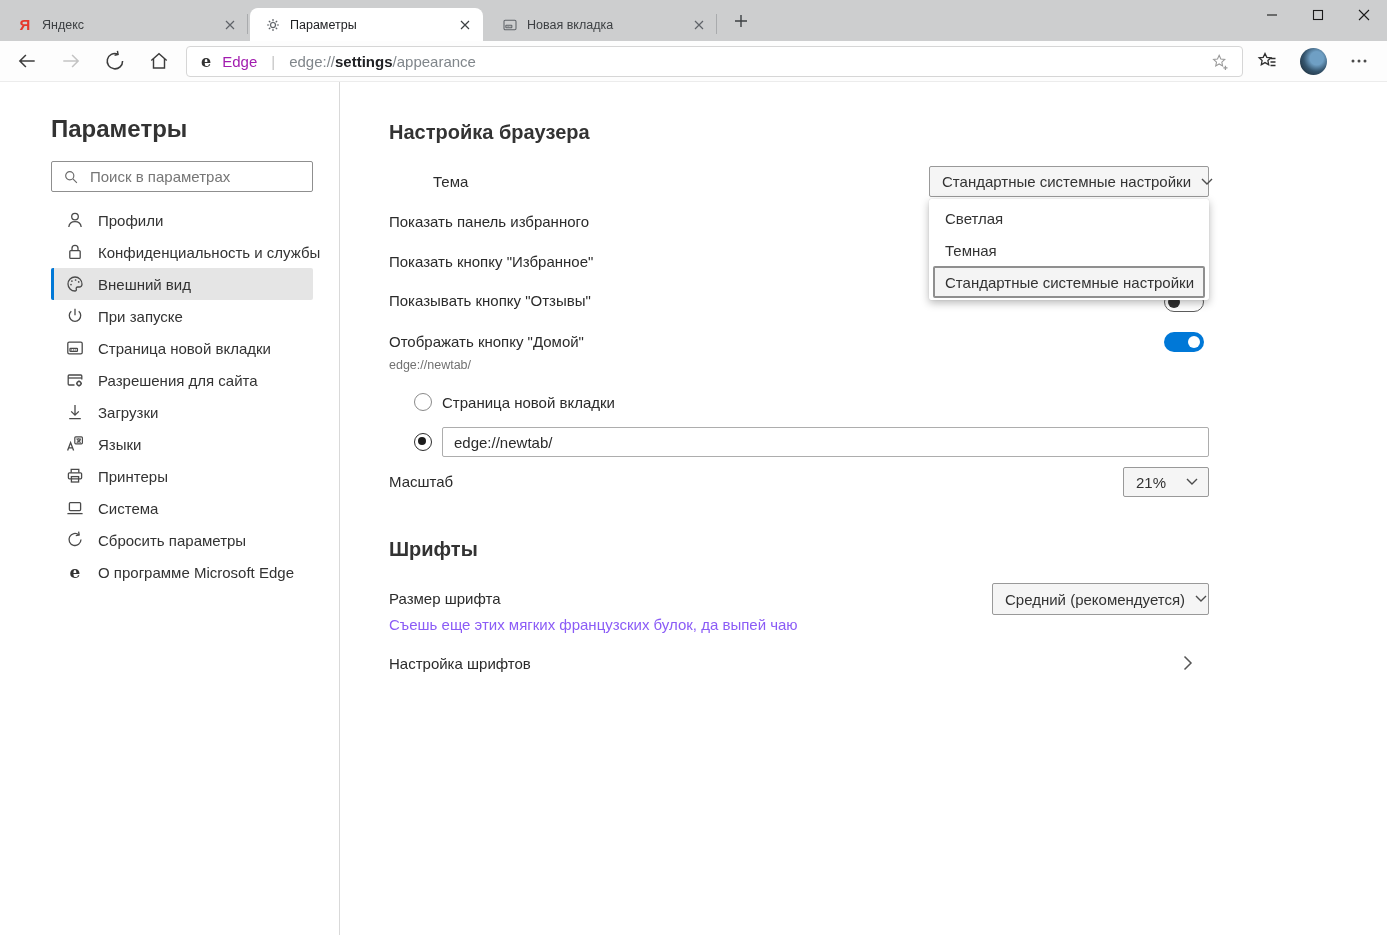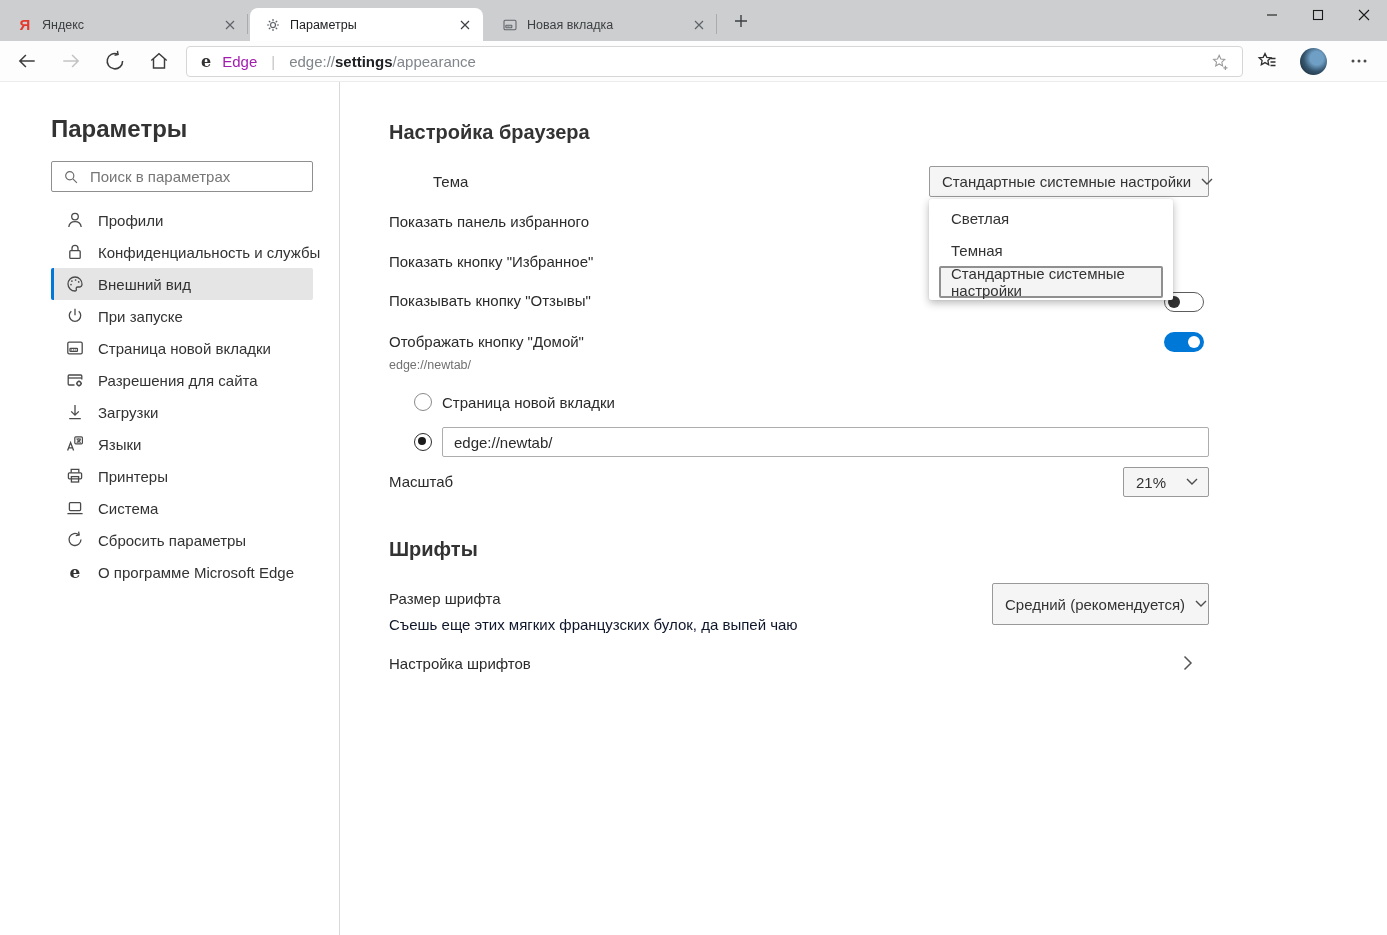--- a/index.html
+++ b/index.html
@@ -58,22 +58,22 @@
 
   
   .h2{position:absolute;left:49px;font-size:20px;font-weight:600;color:#333;}
   .row-label{position:absolute;left:49px;font-size:15px;color:#2b2b2b;}
   .sub-label{position:absolute;left:49px;font-size:12.5px;color:#717171;}
   .select{position:absolute;height:31px;background:#f5f5f5;border:1px solid #999;border-radius:2px;box-sizing:border-box;
           display:flex;align-items:center;justify-content:space-between;padding:0 10px 0 12px;font-size:15px;color:#333;}
   .select .sel-value{white-space:nowrap;}
   .select svg{flex:none;margin-left:10px;}
 
-  .dropdown{position:absolute;left:589px;top:117px;width:244px;background:#fff;border-radius:2px;z-index:5;
-            box-shadow:0 3px 9px rgba(0,0,0,.28),0 0 1px rgba(0,0,0,.2);padding:3px 6px 2px;box-sizing:border-box;}
+  .dropdown{position:absolute;left:589px;top:117px;width:280px;background:#fff;border-radius:2px;z-index:5;
+            box-shadow:0 3px 9px rgba(0,0,0,.28),0 0 1px rgba(0,0,0,.2);padding:3px 0 2px;box-sizing:border-box;}
   .dd-item{height:32px;display:flex;align-items:center;padding-left:16px;font-size:15px;color:#333;}
   .dd-item.highlight{margin:0 4px;border:2px solid #8f8f8f;border-radius:2px;background:#f4f4f4;padding-left:10px;height:28px;}
 
   .toggle{position:absolute;width:40px;height:20px;border-radius:10px;box-sizing:border-box;}
   .toggle.on{background:#0078d7;}
   .toggle.on .knob{position:absolute;right:4px;top:4px;width:12px;height:12px;border-radius:50%;background:#fff;}
   .toggle.off{border:1px solid #5c5c5c;background:#fff;z-index:1;}
   .toggle.off .knob{position:absolute;left:3px;top:3px;width:12px;height:12px;border-radius:50%;background:#323232;}
 
   .radio{position:absolute;width:18px;height:18px;border-radius:50%;box-sizing:border-box;background:#fff;}
@@ -401,27 +401,27 @@
       <div class="select" style="left:783px;top:385px;width:86px;height:30px;">
         <span class="sel-value">21%</span>
         <svg width="12" height="8" viewBox="0 0 12 8" fill="none" stroke="#4c4c4c" stroke-width="1.4">
             <path d="M1 1l5 5 5-5"></path>
           </svg>
       </div>
 
       <div class="h2" style="top:456px;">Шрифты</div>
 
       <div class="row-label" style="top:508px;">Размер шрифта</div>
-      <div class="select" style="left:652px;top:501px;width:217px;height:42px;">
+      <div class="select" style="left:652px;top:501px;width:217px;height:32px;">
         <span class="sel-value">Средний (рекомендуется)</span>
         <svg width="12" height="8" viewBox="0 0 12 8" fill="none" stroke="#4c4c4c" stroke-width="1.4">
             <path d="M1 1l5 5 5-5"></path>
           </svg>
       </div>
-      <div class="row-label" style="top:534px;color:#0f172a;">Съешь еще этих мягких французских булок, да выпей чаю</div>
+      <div class="row-label" style="top:534px;color:#8b5cf6;">Съешь еще этих мягких французских булок, да выпей чаю</div>
 
       <div class="row-label" style="top:573px;">Настройка шрифтов</div>
       <div class="chev-right">
         <svg width="10" height="16" viewBox="0 0 10 16" fill="none" stroke="#555" stroke-width="1.5">
             <path d="M1.5 1.5L8 8l-6.5 6.5"></path>
           </svg>
       </div>
 
     </main>
   </div>

